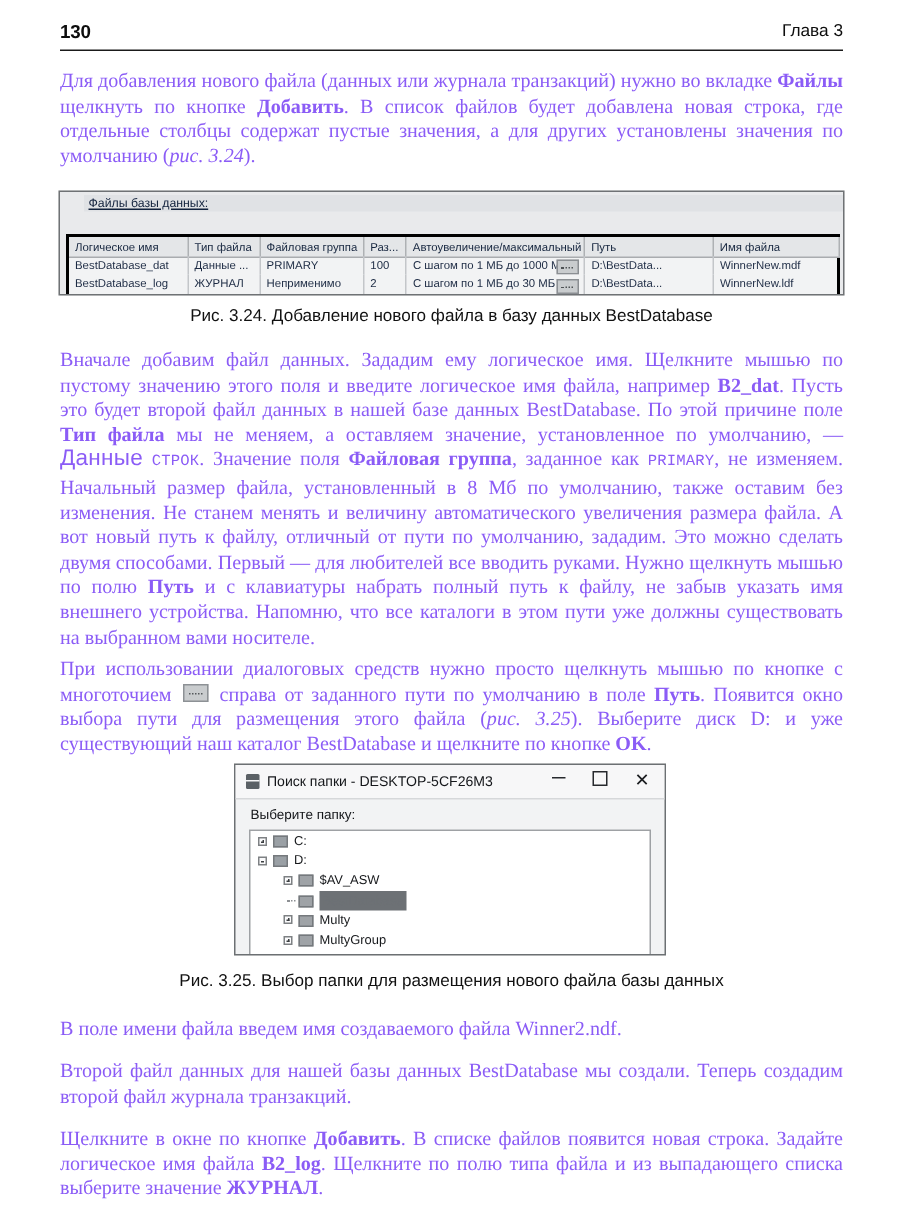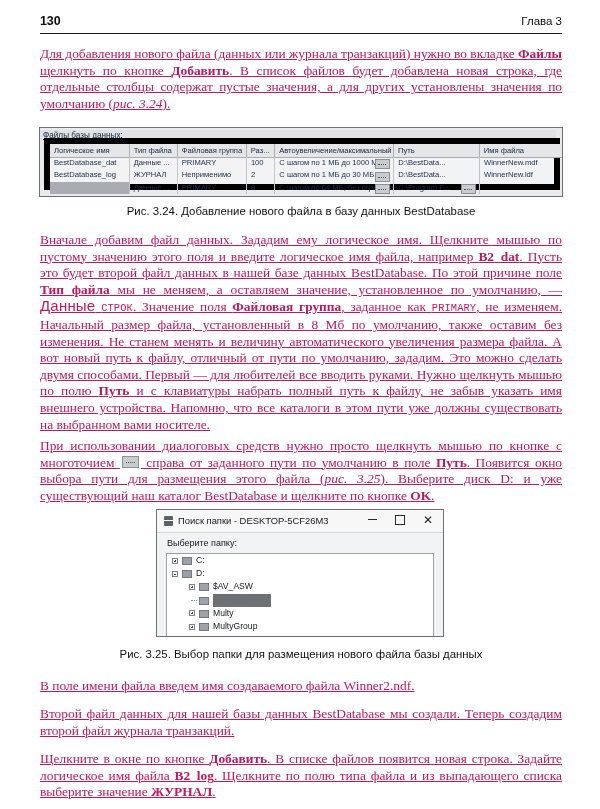--- a/index.html
+++ b/index.html
@@ -60,22 +60,21 @@
   
   .para {
     position: absolute;
     left: 40px;
     width: 522px;
     font-family: "Liberation Serif", serif;
     font-size: 13.4px;
     line-height: 16.6px;
     text-align: justify;
     text-justify: inter-word;
-    color: #be185d;
-    text-decoration: underline;
+    color: #8b5cf6;
   }
   .para b { font-weight: bold; }
   .para i { font-style: italic; }
   .sc {
     font-family: "Liberation Sans", sans-serif;
     font-size: 15px;
     letter-spacing: 0.2px;
   }
   .mono-sc {
     font-family: "Liberation Mono", monospace;
@@ -120,38 +119,38 @@
     width: 524px;
     height: 70px;
     background: #e9eaec;
     border: 1px solid #6f7275;
     box-sizing: border-box;
     font-family: "Liberation Sans", sans-serif;
     overflow: hidden;
   }
   .grid-title {
     position: absolute;
-    left: 0; top: 2px;
+    left: 16px; top: 2px;
     width: 516px;
     height: 11px;
     font-size: 8.2px;
     color: #12223d;
     background: #e0e2e5;
     padding-left: 3px;
     line-height: 11px;
     box-sizing: border-box;
   }
   .grid-title u { text-decoration: underline; }
   .grid-box {
     position: absolute;
-    left: 4px; top: 10px;
+    left: 4px; top: 28px;
     width: 516px;
     height: 52px;
     background: #f2f3f4;
-    border: 6px solid #000000;
+    border: 2px solid #000000;
     box-sizing: border-box;
   }
   .grid-row {
     position: absolute;
     left: 0;
     width: 514px;
     height: 12.4px;
     display: flex;
   }
   .grid-row.hdr {

